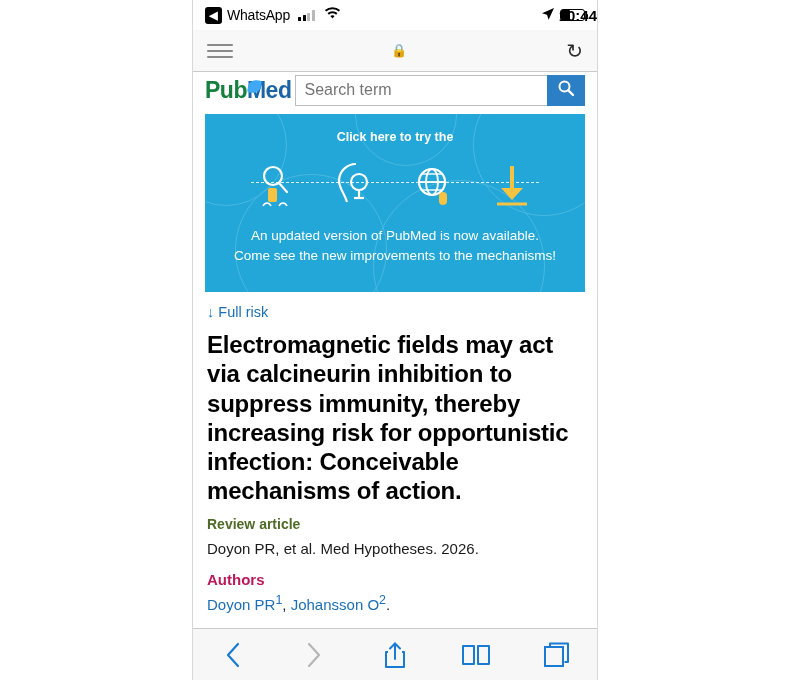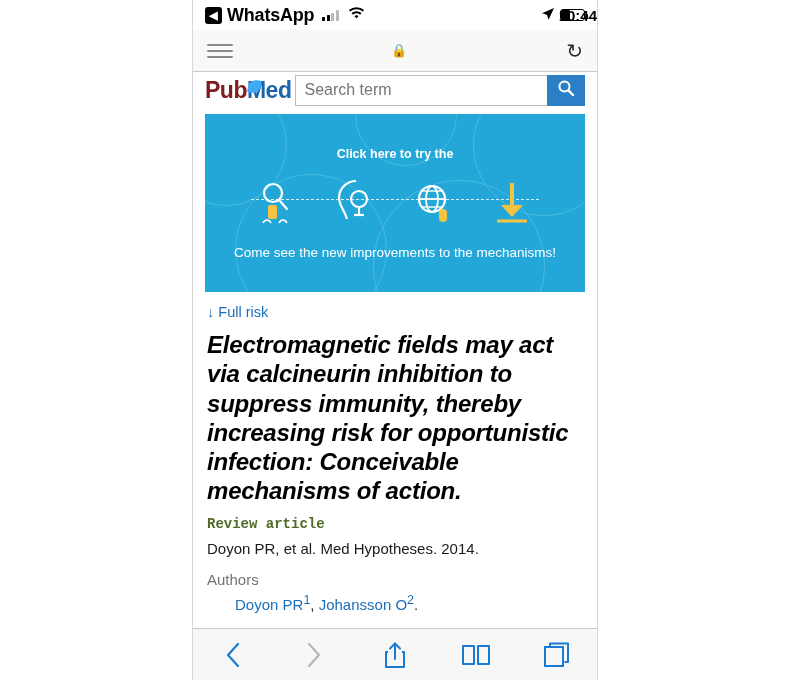--- a/index.html
+++ b/index.html
@@ -58,22 +58,22 @@
     justify-content: center;
     width: 17px;
     height: 17px;
     background: #000000;
     border-radius: 3px;
     color: #ffffff;
     font-size: 11px;
     line-height: 1;
   }
   .status-app {
-    font-size: 18px;
-    font-weight: bold;
+    font-size: 14px;
+    font-weight: normal;
     letter-spacing: -0.2px;
   }
   .signal-bars {
     display: inline-flex;
     align-items: flex-end;
     gap: 1.5px;
     height: 11px;
     margin-left: 3px;
   }
   .signal-bars i {
@@ -191,21 +191,21 @@
   }
   .pm-logo {
     font-size: 23px;
     font-weight: bold;
     color: #205493;
     letter-spacing: -0.5px;
     position: relative;
     margin-right: 4px;
     white-space: nowrap;
   }
-  .pm-logo .pub { color: #7f1d1d; text-align: right; }
+  .pm-logo .pub { color: #15803d; text-align: right; }
   .pm-logo .med { color: #1b64a6; }
   .pm-logo .leaf {
     position: absolute;
     left: 43px;
     top: 3px;
     width: 13px;
     height: 13px;
     background: #3fa9f5;
     border-radius: 60% 10% 60% 10%;
     transform: rotate(8deg);
@@ -251,21 +251,21 @@
     position: absolute;
     inset: 0;
     opacity: 0.18;
   }
   .banner-bg-circles span {
     position: absolute;
     border: 1px solid #ffffff;
     border-radius: 50%;
   }
   .banner-title-small {
-    margin-top: 33px;
+    margin-top: 16px;
     font-size: 12.5px;
     font-weight: bold;
     position: relative;
   }
   .banner-title-big {
     font-size: 23px;
     font-weight: bold;
     margin-top: 2px;
     position: relative;
     letter-spacing: -0.3px;
@@ -314,45 +314,42 @@
     margin: 4px 0 6px 0;
     cursor: pointer;
   }
   .art-title {
     font-size: 24px;
     line-height: 1.22;
     font-weight: bold;
     color: #000000;
     margin: 4px 0 10px 0;
     letter-spacing: -0.2px;
-    font-style: italic;
   }
   .art-type {
     font-size: 14px;
     font-weight: bold;
     color: #4f6b25;
     margin-bottom: 8px;
-    font-family: Liberation Mono, monospace;
   }
   .art-cite {
     font-size: 15px;
     color: #1b1b1b;
     margin-bottom: 14px;
   }
   .sec-head {
     font-size: 15px;
-    font-weight: normal;
-    color: #737373;
+    font-weight: bold;
+    color: #be185d;
     margin: 0 0 5px 0;
   }
   .authors-line {
     font-size: 15px;
     color: #1b1b1b;
     margin-bottom: 14px;
-    margin-left: 28px;
   }
   .authors-line a {
     color: #1a6fba;
     text-decoration: none;
     cursor: pointer;
   }
 
   .fade-bottom {
     position: absolute;
     left: 0; right: 0; bottom: 0;
@@ -493,32 +490,33 @@
           <div class="bicon">
             <svg width="42" height="48" viewBox="0 0 42 48" aria-hidden="true">
               <line x1="21" y1="4" x2="21" y2="30" stroke="#f5c242" stroke-width="4"></line>
               <path d="M10 26l11 12 11-12z" fill="#f5c242"></path>
               <path d="M6 42h30" stroke="#f5c242" stroke-width="3"></path>
             </svg>
           </div>
         </div>
 
         <div class="banner-sub">
+          <div>An updated version of PubMed is now available.</div>
           <div>Come see the new improvements to the mechanisms!</div>
         </div>
       </div>
 
       <div class="article">
         <a class="fulltext-link">↓ Full risk</a>
 
         <h1 class="art-title">Electromagnetic fields may act via calcineurin inhibition to suppress immunity, thereby increasing risk for opportunistic infection: Conceivable mechanisms of action.</h1>
 
         <div class="art-type">Review article</div>
 
-        <div class="art-cite">Doyon PR, et al. Med Hypotheses. 2014.</div>
+        <div class="art-cite">Doyon PR, et al. Med Hypotheses. 2026.</div>
 
         <div class="sec-head">Authors</div>
         <div class="authors-line">
           <a><span>Doyon PR</span><sup>1</sup></a><span>, </span><a><span>Johansson O</span><sup>2</sup></a><span>.</span>
         </div>
 
         <div class="sec-head">Author information</div>
         
       </div>
 

